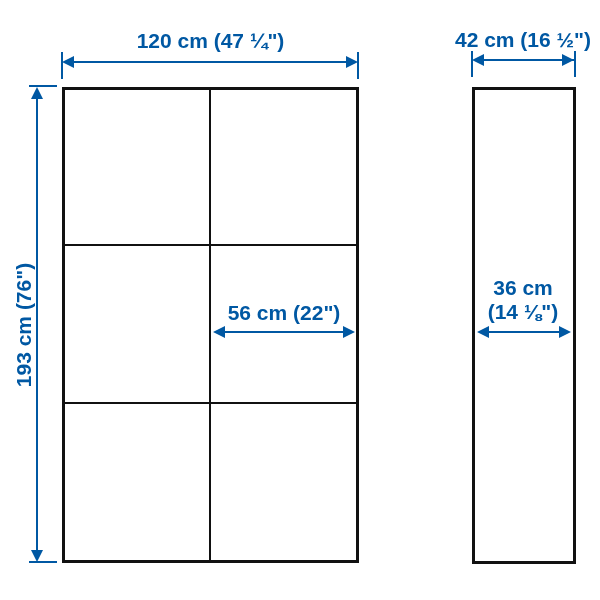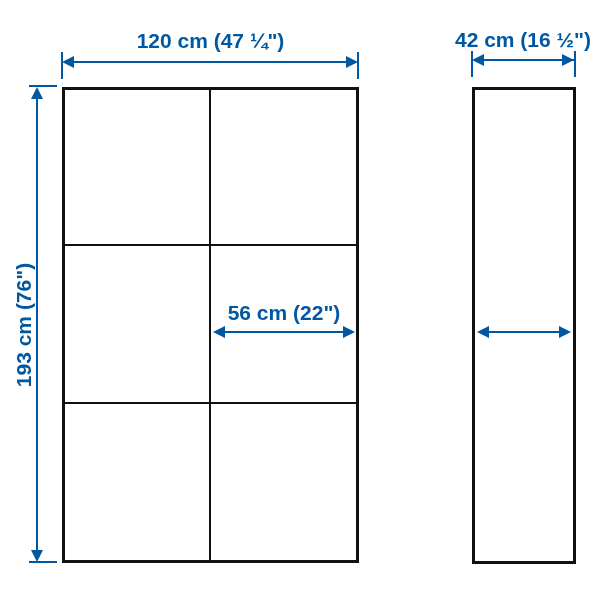--- a/index.html
+++ b/index.html
@@ -68,17 +68,21 @@
   <div class="arr arr-u" style="left:31px; top:87px;"></div>
   <div class="arr arr-d" style="left:31px; top:550px;"></div>
   <div class="bline" style="left:29px; top:85px; width:28px; height:2px;"></div>
   <div class="bline" style="left:29px; top:561px; width:28px; height:2px;"></div>
 
   <div class="label" style="left:211px; top:301px; width:146px;">56 cm (22")</div>
   <div class="bline" style="left:216px; top:331px; width:136px; height:2px;"></div>
   <div class="arr arr-l" style="left:213px; top:326px;"></div>
   <div class="arr arr-r" style="left:343px; top:326px;"></div>
 
+  <div class="label" style="left:458px; top:276px; width:130px;">
+    <span style="display:block;">36 cm</span>
+    <span style="display:block;">(14 ⅛")</span>
+  </div>
   <div class="bline" style="left:480px; top:331px; width:88px; height:2px;"></div>
   <div class="arr arr-l" style="left:477px; top:326px;"></div>
   <div class="arr arr-r" style="left:559px; top:326px;"></div>
 
 </div>
 
 </body></html>

